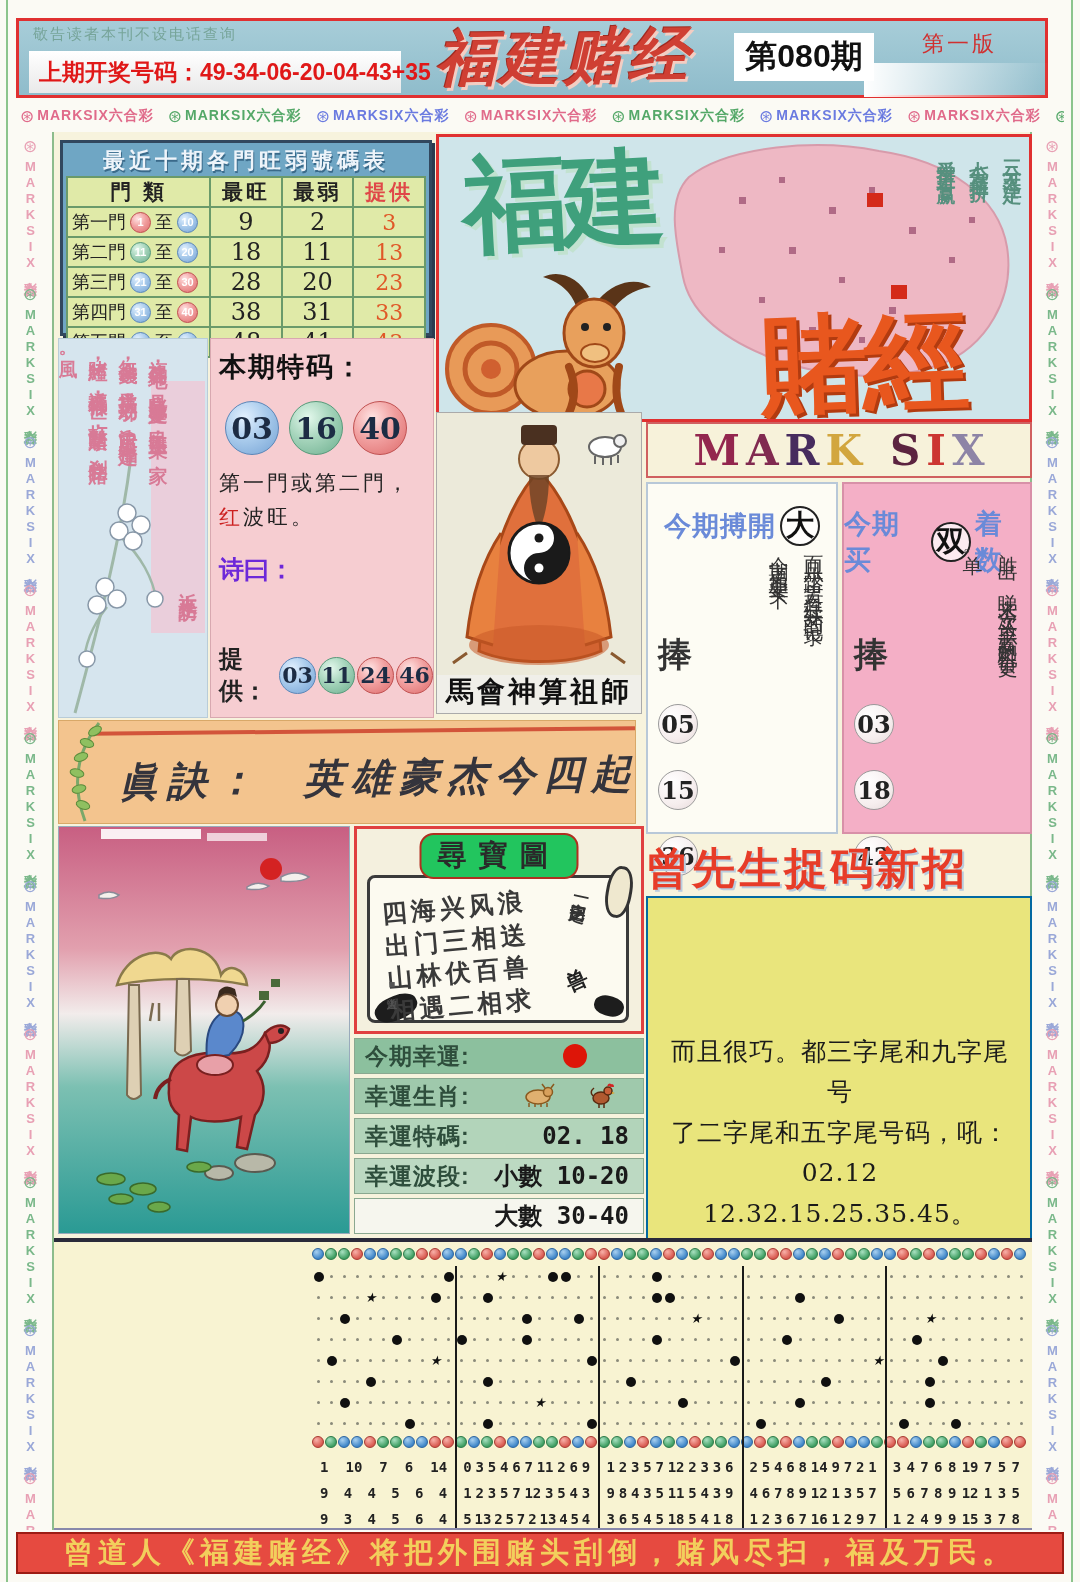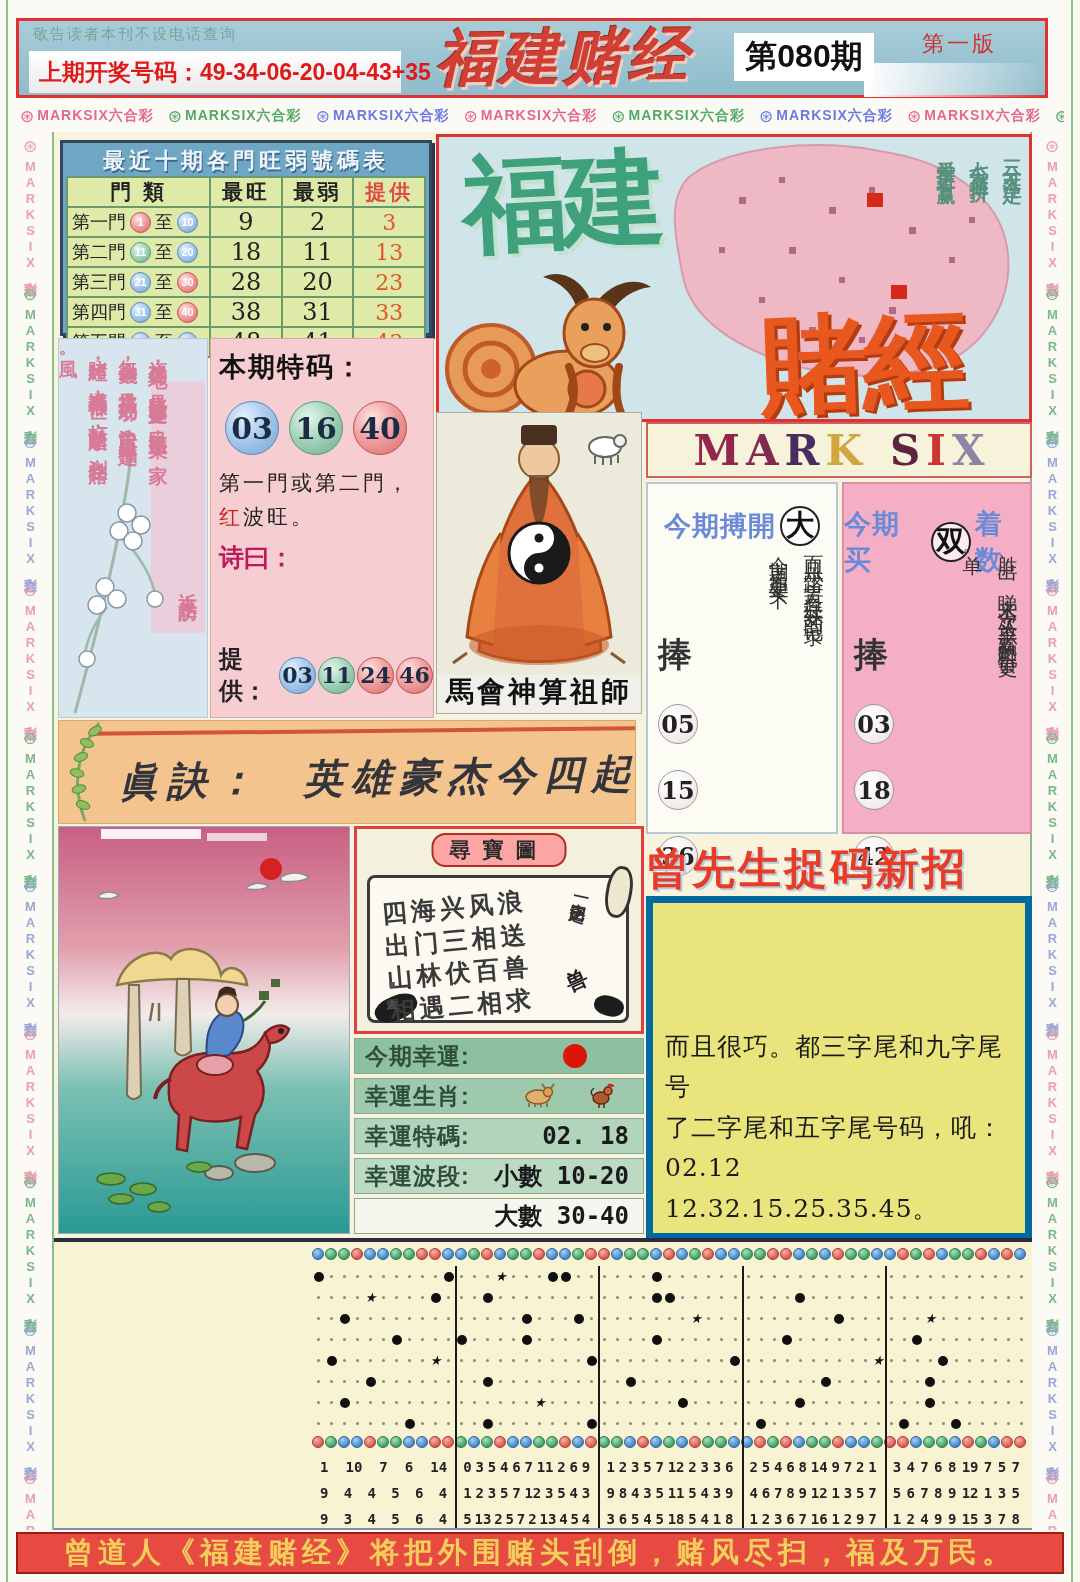--- a/index.html
+++ b/index.html
@@ -78,21 +78,21 @@
   .la-cols .vcol { writing-mode:vertical-rl; text-orientation:upright; font-size:19px; color:#d87a96; font-weight:bold; letter-spacing:3px;}
   .la-cols .vcol:first-child { padding-top:232px;}
   .la-flower { position:absolute; left:2px; bottom:0; pointer-events:none;}
 
   
   .special-panel { left:210px; top:338px; width:224px; height:380px; background:#f6cdd1; border:1px solid #d8a8b0; padding:10px 8px;}
   .sp-title { font-size:27px; font-weight:bold; color:#111; letter-spacing:2px;}
   .sp-balls { display:flex; gap:10px; margin:16px 0 14px 6px;}
   .sp-line { font-family:"DejaVu Serif", serif; font-size:21px; color:#222; letter-spacing:3px; margin-top:6px;}
   .sp-line .red-ch { color:#cc2020;}
-  .sp-poem-label { margin-top:10px; font-size:25px; font-weight:bold; color:#be185d;}
+  .sp-poem-label { margin-top:22px; font-size:25px; font-weight:bold; color:#6d28d9;}
   .sp-poem { margin-top:26px; font-size:27px; font-weight:bold; color:#e8868e; font-family:"DejaVu Serif", serif; letter-spacing:2px;}
   .sp-provide { position:absolute; left:8px; bottom:10px; display:flex; align-items:center; gap:2px;}
   .sp-provide .lbl { font-size:24px; font-weight:bold; color:#222; font-family:"DejaVu Serif", serif; margin-right:2px;}
 
   
   .deity-panel { left:436px; top:412px; width:206px; height:302px; background:#f0efe9; border:1px solid #aaa;}
   .deity-caption { position:absolute; left:0; right:0; bottom:2px; text-align:center; font-size:28px; font-weight:bold; color:#111; letter-spacing:3px;}
 
   
   .logo-panel { left:646px; top:422px; width:386px; height:56px; background:#f7f2da; border:2px solid #d06060; display:flex; align-items:center; justify-content:center; gap:6px;}
@@ -116,22 +116,22 @@
   .banner { left:58px; top:720px; width:578px; height:104px; background:#f3c48e; border:1px solid #d8a868; overflow:hidden;}
   .banner-line { position:absolute; left:30px; right:0; top:8px; height:4px; background:#d2543a; transform:rotate(-0.6deg);}
   .banner-text { position:absolute; left:0; right:0; top:30px; display:flex; gap:40px; padding-left:60px;
     font-family:"DejaVu Serif", serif; font-style:italic; font-weight:bold; font-size:40px; color:#34343c; letter-spacing:8px; transform:rotate(-1deg); white-space:nowrap;}
 
   
   .painting { left:58px; top:826px; width:292px; height:408px; border:1px solid #9ab; overflow:hidden;}
 
   
   .treasure { left:354px; top:826px; width:290px; height:208px; background:#f4f0de; border:3px solid #e04040;}
-  .t-badge { position:absolute; left:50%; top:4px; transform:translateX(-50%); background:#fca5a5; border:2px solid #b03020; border-radius:14px;
-    padding:1px 16px; font-size:21px; font-weight:bold; color:#2a2a2a; letter-spacing:12px; white-space:nowrap;}
+  .t-badge { position:absolute; left:50%; top:4px; transform:translateX(-50%); background:#22c55e; border:2px solid #b03020; border-radius:14px;
+    padding:1px 16px; font-size:29px; font-weight:bold; color:#2a2a2a; letter-spacing:12px; white-space:nowrap;}
   .t-scroll { position:absolute; left:10px; right:12px; top:46px; bottom:8px; background:#fcfaf0; border:3px solid #3a3a3a; border-radius:8px;}
   .t-roll-tr { position:absolute; right:-6px; top:-12px; width:26px; height:52px; background:#efe8cf; border:3px solid #333; border-radius:45%; transform:rotate(10deg);}
   .t-roll-bl { position:absolute; left:4px; bottom:0px; width:44px; height:24px; background:#1d1d1d; border-radius:45%; transform:rotate(-22deg);}
   .t-roll-br { position:absolute; right:2px; bottom:4px; width:30px; height:20px; background:#1d1d1d; border-radius:45%; transform:rotate(14deg);}
   .t-poem { position:absolute; left:16px; top:14px; transform:rotate(-5deg); font-family:"DejaVu Serif", serif;
     font-size:25px; font-weight:bold; color:#3a3a3a; letter-spacing:4px; line-height:1.3; white-space:nowrap;}
   .t-side { position:absolute; right:34px; top:10px; writing-mode:vertical-rl; text-orientation:upright; font-size:16px; font-weight:bold; color:#333; transform:rotate(12deg); letter-spacing:2px;}
   .t-side-char { position:absolute; right:38px; bottom:24px; font-size:22px; font-weight:bold; color:#222; transform:rotate(-24deg);}
   .t-sign { position:absolute; left:14px; bottom:30px; writing-mode:vertical-rl; text-orientation:upright; font-size:11px; color:#555;}
 
@@ -139,21 +139,21 @@
   .lucky { left:354px; top:1038px; width:290px; height:196px;}
   .lucky-row { height:36px; margin-bottom:4px; border:1px solid #8aa890; display:flex; align-items:center; padding:0 10px;}
   .lucky-row .lbl { font-size:23px; font-weight:bold; color:#2e4e3c; letter-spacing:1px; white-space:nowrap;}
   .lucky-row .val { margin-left:auto; font-family:"DejaVu Sans Mono", monospace; font-size:24px; font-weight:bold; color:#1a1a1a; white-space:nowrap; padding-right:4px;}
   .red-dot { width:24px; height:24px; border-radius:50%; background:#dd1508; margin-left:auto; margin-right:46px;}
   .zodiac-wrap { margin-left:auto; display:flex; gap:34px; padding-right:18px;}
 
   
   .zeng { left:646px; top:840px; width:386px; height:400px;}
   .zeng-title { font-size:43px; font-weight:bold; color:#e73c28; letter-spacing:3px; text-shadow:2px 2px 0 #b9cbdd; white-space:nowrap;}
-  .zeng-box { position:absolute; left:0; right:0; top:56px; bottom:0; background:#e9e57c; border:7px solid #0369a1;}
+  .zeng-box { position:absolute; left:0; right:0; top:56px; bottom:0; background:#e9e57c; border:2px solid #0369a1;text-align:center;}
   .zeng-par { position:absolute; left:12px; right:10px; bottom:4px; font-family:"DejaVu Serif", serif; font-size:25px; color:#1a1a1a; line-height:1.62; letter-spacing:1px;}
 
   
   .chart-band { left:54px; top:1238px; width:978px; height:292px; background:#f8f3d2; border-top:4px solid #2a2a3a; border-bottom:2px solid #88a;}
   .chart { position:absolute; left:258px; top:4px; right:4px; bottom:2px;}
   .ballrow { position:absolute; left:0; right:0; height:14px; display:flex; gap:1px;}
   .ballrow .cb { width:12px; height:12px; border-radius:50%; flex:0 0 auto; }
   .cb.R { background:radial-gradient(circle at 35% 30%, #f8b0a8, #d85a50 70%); border:1px solid #a83830;}
   .cb.G { background:radial-gradient(circle at 35% 30%, #a8e0c0, #3f9e62 70%); border:1px solid #2a7a48;}
   .cb.B { background:radial-gradient(circle at 35% 30%, #a8d0f0, #3f86c8 70%); border:1px solid #2a64a0;}

